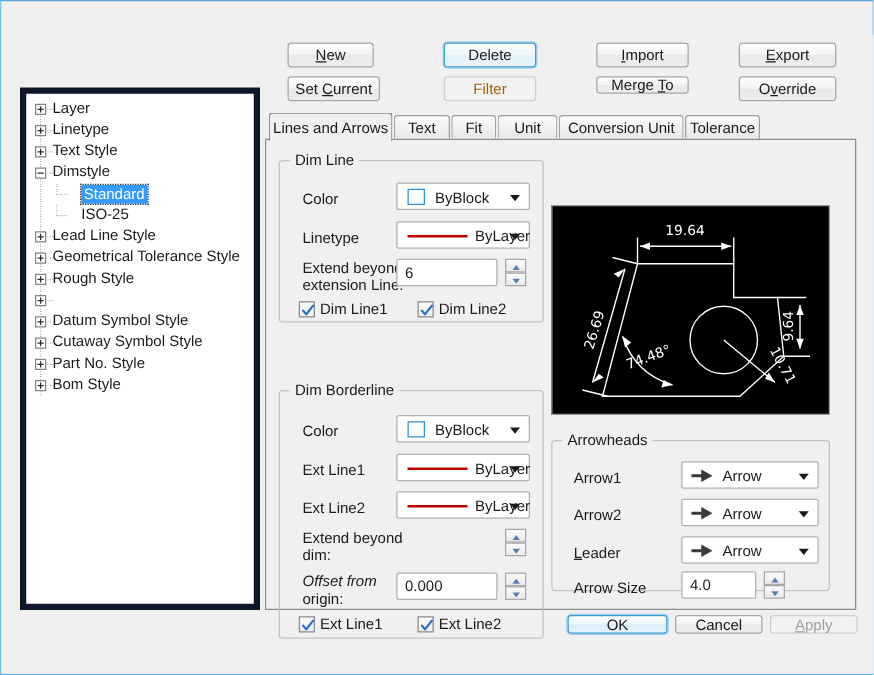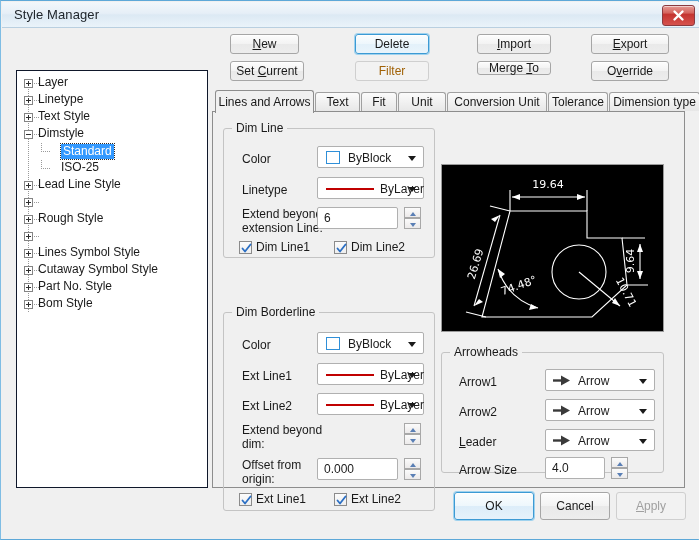--- a/index.html
+++ b/index.html
@@ -38,21 +38,21 @@
   .close-btn svg{position:absolute;left:9px;top:3px;}
 
   
   .client{position:absolute;left:1px;top:27px;width:697px;height:511px;background:#f0f0f0;}
 
   .cur-style{position:absolute;left:13px;top:14px;font-size:12.5px;color:#1a1a1a;white-space:nowrap;}
 
   
   .tree-panel{
     position:absolute;left:14px;top:42px;width:192px;height:418px;
-    background:#ffffff;border:1px solid #0f172a;box-sizing:border-box;overflow:hidden;
+    background:#ffffff;border:5px solid #0f172a;box-sizing:border-box;overflow:hidden;
   }
   .tree-inner{position:absolute;left:0;top:4px;width:100%;}
   .tnode{position:relative;height:17px;line-height:17px;font-size:12px;color:#111;white-space:nowrap;}
   .tnode .lbl{position:absolute;top:0;}
   .exp{
     position:absolute;width:9px;height:9px;top:4px;
     border:1px solid #848484;background:#fff;box-sizing:border-box;cursor:pointer;
   }
   .exp:before{content:"";position:absolute;left:1px;top:3px;width:5px;height:1px;background:#2f2f2f;}
   .exp.plus:after{content:"";position:absolute;left:3px;top:1px;width:1px;height:5px;background:#2f2f2f;}
@@ -154,40 +154,32 @@
 
   
   .preview{
     position:absolute;left:228px;top:52px;width:223px;height:168px;
     background:#000000;border:1px solid #9a9a9a;box-sizing:border-box;overflow:hidden;
   }
   .preview svg{display:block;}
 
   
   .bottom-btn{
-    position:absolute;box-sizing:border-box;height:28px;font-size:12px;
+    position:absolute;box-sizing:border-box;height:15px;font-size:12px;
     display:flex;align-items:center;justify-content:center;border-radius:3px;cursor:pointer;
     background:linear-gradient(to bottom,#fdfdfd 0%,#f3f3f3 48%,#e9e9e9 52%,#ededed 100%);
     border:1px solid #a6a6a6;box-shadow:inset 0 1px 0 #ffffff;color:#1a1a1a;
   }
 </style>
 </head>
 <body>
 
 <div id="app">
   <div class="win-frame">
 
-    <div class="titlebar">
-      <div class="title-text">Style Manager</div>
-      <div class="close-btn">
-        <svg width="13" height="13" viewBox="0 0 13 13">
-          <path d="M2.5 2.5 L10.5 10.5 M10.5 2.5 L2.5 10.5" stroke="#ffffff" stroke-width="2.4" stroke-linecap="round"></path>
-        </svg>
-      </div>
-    </div>
 
     <div class="client">
 
 
       <div class="tree-panel">
         <div class="tree-inner" id="tree-inner">
             <div class="dots" style="left: 11px; top: 8px; height: 230px;"></div>
             <div class="tnode" style="top: 0px; position: absolute; left: 0px; width: 100%;">
               <span class="exp plus" style="left: 7px;"></span>
               <span class="dotsh" style="left: 17px; top: 8px; width: 6px;"></span>
@@ -219,34 +211,35 @@
               <span class="lbl" style="left: 44px; position: absolute;">ISO-25</span>
             </div>
             <div class="tnode" style="top: 102px; position: absolute; left: 0px; width: 100%;">
               <span class="exp plus" style="left: 7px;"></span>
               <span class="dotsh" style="left: 17px; top: 8px; width: 6px;"></span>
               <span class="lbl" style="left: 21px; position: absolute;">Lead Line Style</span>
             </div>
             <div class="tnode" style="top: 119px; position: absolute; left: 0px; width: 100%;">
               <span class="exp plus" style="left: 7px;"></span>
               <span class="dotsh" style="left: 17px; top: 8px; width: 6px;"></span>
+              <span class="lbl" style="left: 21px; position: absolute;">Geometrical Tolerance Style</span>
             </div>
             <div class="tnode" style="top: 136px; position: absolute; left: 0px; width: 100%;">
               <span class="exp plus" style="left: 7px;"></span>
               <span class="dotsh" style="left: 17px; top: 8px; width: 6px;"></span>
               <span class="lbl" style="left: 21px; position: absolute;">Rough Style</span>
             </div>
             <div class="tnode" style="top: 153px; position: absolute; left: 0px; width: 100%;">
               <span class="exp plus" style="left: 7px;"></span>
               <span class="dotsh" style="left: 17px; top: 8px; width: 6px;"></span>
             </div>
             <div class="tnode" style="top: 170px; position: absolute; left: 0px; width: 100%;">
               <span class="exp plus" style="left: 7px;"></span>
               <span class="dotsh" style="left: 17px; top: 8px; width: 6px;"></span>
-              <span class="lbl" style="left: 21px; position: absolute;">Lines Symbol Style</span>
+              <span class="lbl" style="left: 21px; position: absolute;">Datum Symbol Style</span>
             </div>
             <div class="tnode" style="top: 187px; position: absolute; left: 0px; width: 100%;">
               <span class="exp plus" style="left: 7px;"></span>
               <span class="dotsh" style="left: 17px; top: 8px; width: 6px;"></span>
               <span class="lbl" style="left: 21px; position: absolute;">Cutaway Symbol Style</span>
             </div>
             <div class="tnode" style="top: 204px; position: absolute; left: 0px; width: 100%;">
               <span class="exp plus" style="left: 7px;"></span>
               <span class="dotsh" style="left: 17px; top: 8px; width: 6px;"></span>
               <span class="lbl" style="left: 21px; position: absolute;">Part No. Style</span>
@@ -298,23 +291,20 @@
               <span>Fit</span>
             </div>
             <div class="tab" style="left: 186px; width: 48px;">
               <span>Unit</span>
             </div>
             <div class="tab" style="left: 235px; width: 100px;">
               <span>Conversion Unit</span>
             </div>
             <div class="tab" style="left: 336px; width: 60px;">
               <span>Tolerance</span>
-            </div>
-            <div class="tab" style="left: 397px; width: 91px;">
-              <span>Dimension type</span>
             </div>
           </div>
 
         <div class="tabbody">
 
           <div class="group" style="left:10px;top:16px;width:212px;height:130px;">
             <div class="gtitle">Dim Line</div>
 
             <div class="lbl" style="left:18px;top:23px;">Color</div>
             <div class="combo" style="left:93px;top:17px;width:107px;">
@@ -380,21 +370,21 @@
               <span class="carrow"></span>
             </div>
 
             <div class="lbl" style="left:18px;top:110px;">Extend beyond</div>
             <div class="lbl" style="left:18px;top:124px;">dim:</div>
             <div class="spin" style="left:180px;top:110px;">
               <div class="up"></div>
               <div class="dn"></div>
             </div>
 
-            <div class="lbl" style="left:18px;top:145px;">Offset from</div>
+            <div class="lbl" style="left:18px;top:145px;font-style:italic;">Offset from</div>
             <div class="lbl" style="left:18px;top:159px;">origin:</div>
             <div class="edit" style="left:93px;top:145px;width:81px;">0.000</div>
             <div class="spin" style="left:180px;top:145px;">
               <div class="up"></div>
               <div class="dn"></div>
             </div>
 
             <div class="cbx" style="left:15px;top:180px;">
               <span class="box">
                 <svg width="11" height="11" viewBox="0 0 11 11">

